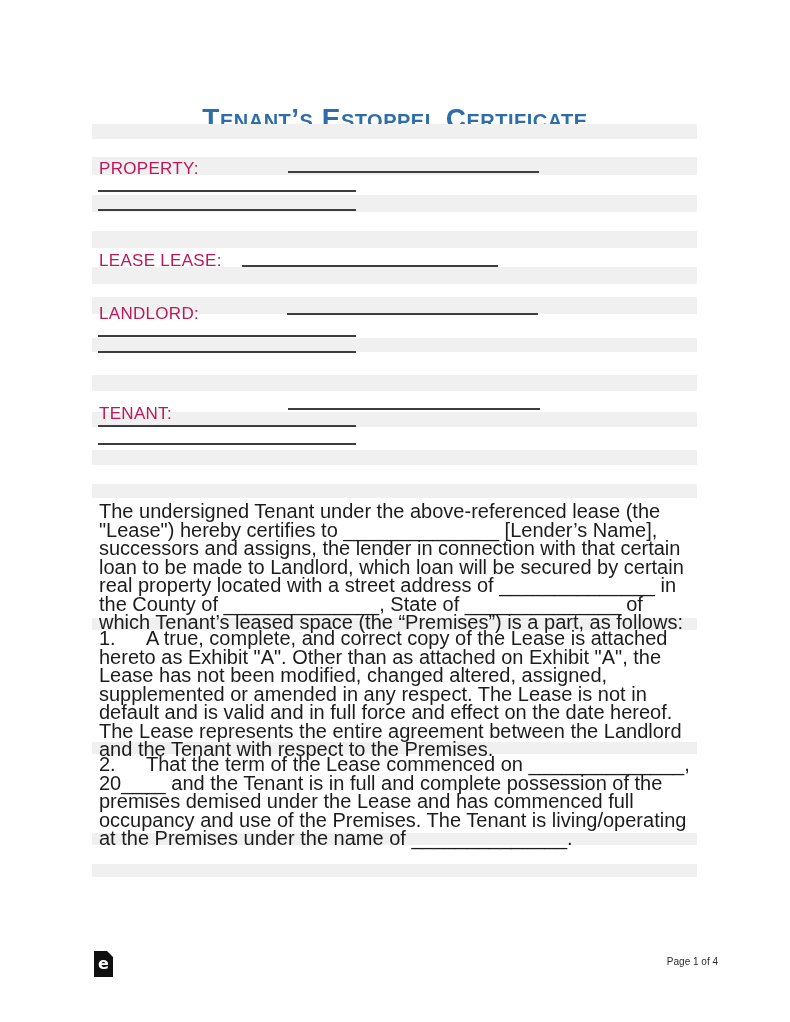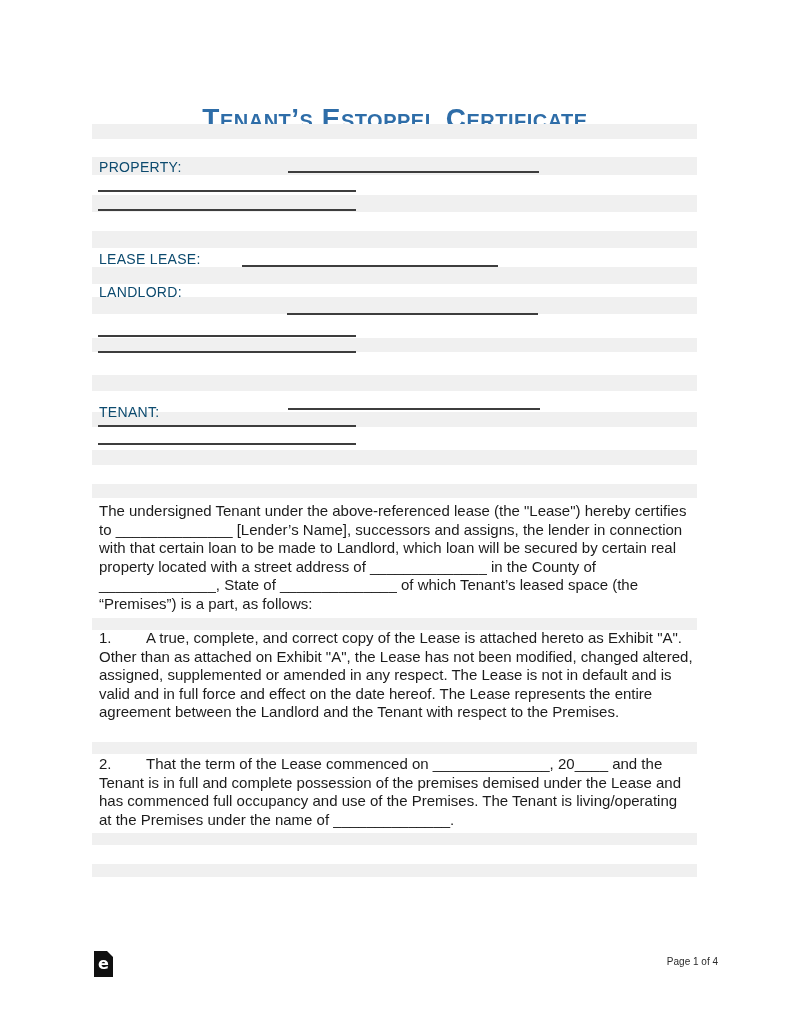--- a/index.html
+++ b/index.html
@@ -18,32 +18,32 @@
   .doc-title {
     position:absolute; top:84px; left:0; width:100%;
     text-align:center;
     font-size:28px; font-weight:bold;
     font-variant:small-caps;
     letter-spacing:0.5px;
     color:#2e6da8;
   }
   .field-label {
     position:absolute;
-    font-size:14px; color:#0c4a6e;
+    font-size:17px; color:#be185d;
     letter-spacing:0.3px;
     white-space:nowrap;
   }
   .fill-line {
     position:absolute; height:0;
     border-bottom:2px solid #3d3d3d;
   }
   .para {
     position:absolute; left:99px; width:594px;
     margin:0;
-    font-size:15px; line-height:18.5px;
+    font-size:20px; line-height:18.5px;
     color:#1c1c1c;
     text-align:left;
   }
   .num { display:inline-block; width:47px; }
   .footer-logo {
     position:absolute; left:94px; top:951px;
     width:19px; height:26px;
     background:#101010;
   }
   .footer-logo::before {
@@ -87,21 +87,21 @@
   <div class="strip" style="top:864px;height:13px"></div>
 
   <div class="field-label" style="left:99px;top:159px">PROPERTY:</div>
   <div class="fill-line" style="left:288px;top:171px;width:251px"></div>
   <div class="fill-line" style="left:98px;top:190px;width:258px"></div>
   <div class="fill-line" style="left:98px;top:209px;width:258px"></div>
 
   <div class="field-label" style="left:99px;top:251px">LEASE LEASE:</div>
   <div class="fill-line" style="left:242px;top:265px;width:256px"></div>
 
-  <div class="field-label" style="left:99px;top:284px">LANDLORD:</div>
+  <div class="field-label" style="left:99px;top:304px">LANDLORD:</div>
   <div class="fill-line" style="left:287px;top:313px;width:251px"></div>
   <div class="fill-line" style="left:98px;top:335px;width:258px"></div>
   <div class="fill-line" style="left:98px;top:351px;width:258px"></div>
 
   <div class="field-label" style="left:99px;top:404px">TENANT:</div>
   <div class="fill-line" style="left:288px;top:408px;width:252px"></div>
   <div class="fill-line" style="left:98px;top:425px;width:258px"></div>
   <div class="fill-line" style="left:98px;top:443px;width:258px"></div>
 
   <p class="para" style="top:502px">The undersigned Tenant under the above-referenced lease (the "Lease") hereby certifies to ______________ [Lender’s Name], successors and assigns, the lender in connection with that certain loan to be made to Landlord, which loan will be secured by certain real property located with a street address of ______________ in the County of ______________, State of ______________  of which Tenant’s leased space (the “Premises”) is a part, as follows:</p>

